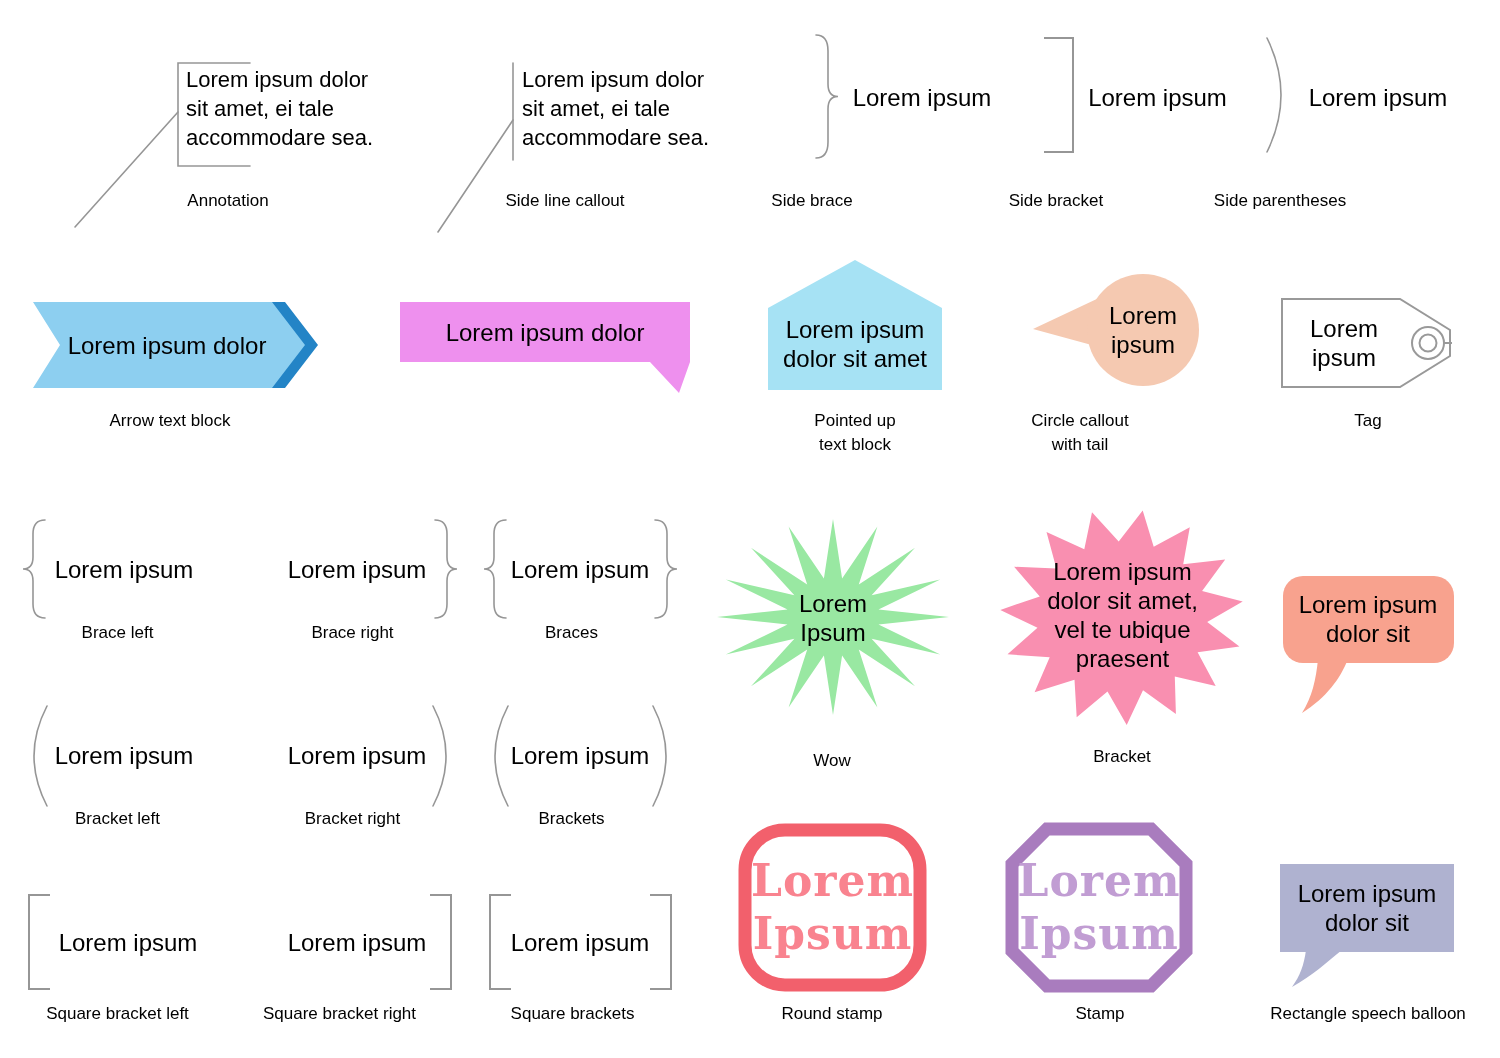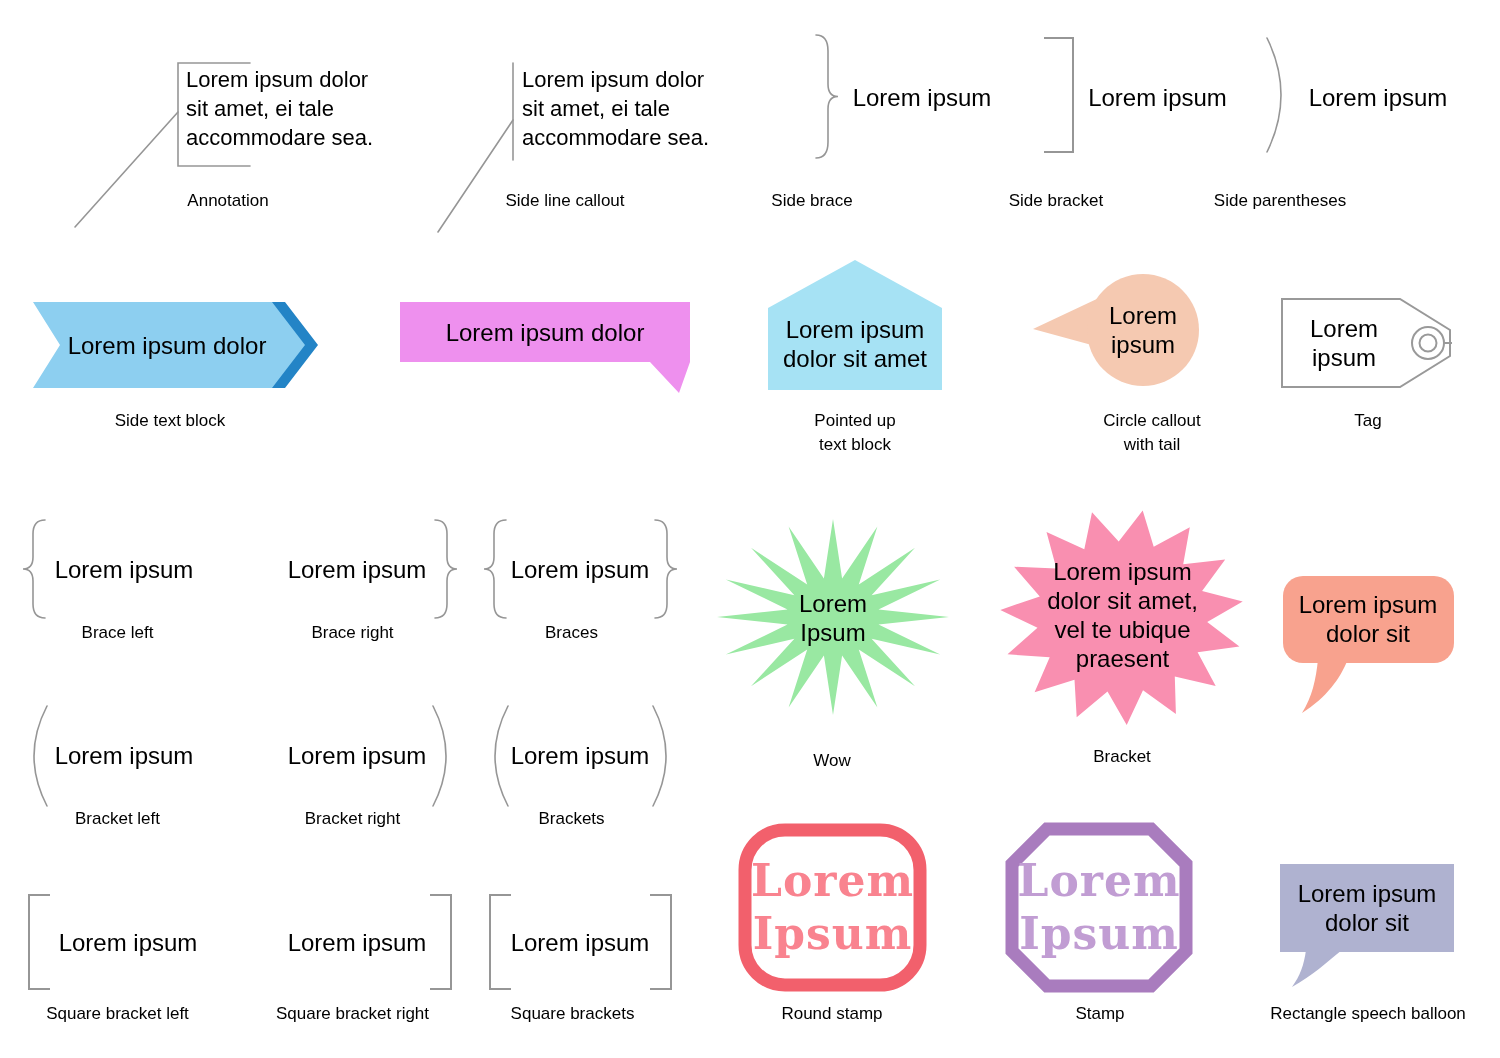--- a/index.html
+++ b/index.html
@@ -67,21 +67,21 @@
   </div>
   <div class="label" style="left:1190px;top:189px;width:180px">Side parentheses</div>
 
   <div class="cell" style="left:28px;top:295px;width:295px;height:100px">
     <svg viewBox="0 0 295 100">
       <polygon points="18,7 257,7 290,50 257,93 18,93 45,50" fill="#2384C6"></polygon>
       <polygon points="5,7 244,7 277,50 244,93 5,93 32,50" fill="#8DCFF0"></polygon>
     </svg>
     <div class="stext" style="left:30px;top:0;width:218px;height:100px">Lorem ipsum dolor</div>
   </div>
-  <div class="label" style="left:70px;top:409px;width:200px">Side text block</div>
+  <div class="label" style="left:70px;top:409px;width:200px">Arrow text block</div>
 
   <div class="cell" style="left:398px;top:300px;width:295px;height:95px">
     <svg viewBox="0 0 295 95">
       <path d="M2,2 L292,2 L292,62 L281,93 L252,62 L2,62 Z" fill="#EE90EE"></path>
     </svg>
     <div class="stext" style="left:2px;top:2px;width:290px;height:60px">Lorem ipsum dolor</div>
   </div>
 
   <div class="cell" style="left:766px;top:258px;width:178px;height:134px">
     <svg viewBox="0 0 178 134">
@@ -94,21 +94,21 @@
 text block</div>
 
   <div class="cell" style="left:1025px;top:263px;width:180px;height:138px">
     <svg viewBox="0 0 180 138">
       <polygon points="8,66 76,34 74,84" fill="#F5C9B1"></polygon>
       <circle cx="118" cy="67" r="56" fill="#F5C9B1"></circle>
     </svg>
     <div class="stext" style="left:62px;top:2px;width:112px;height:130px">Lorem
 ipsum</div>
   </div>
-  <div class="label" style="left:1068px;top:409px;width:168px">Circle callout
+  <div class="label" style="left:996px;top:409px;width:168px">Circle callout
 with tail</div>
 
   <div class="cell" style="left:1280px;top:296px;width:180px;height:100px">
     <svg viewBox="0 0 180 100">
       <polygon points="2,3 120,3 170,34 170,60 120,91 2,91" fill="#FFFFFF" stroke="#999999" stroke-width="2"></polygon>
       <line x1="148" y1="47" x2="172" y2="47" stroke="#999999" stroke-width="2"></line>
       <circle cx="148" cy="47" r="16" fill="#FFFFFF" stroke="#999999" stroke-width="2"></circle>
       <circle cx="148" cy="47" r="8.5" fill="#FFFFFF" stroke="#999999" stroke-width="2"></circle>
     </svg>
     <div class="stext" style="left:8px;top:3px;width:112px;height:88px">Lorem
@@ -202,21 +202,21 @@
     <div class="stext" style="left:38px;top:0;width:150px;height:114px">Lorem ipsum</div>
   </div>
   <div class="label" style="left:20px;top:1002px;width:195px">Square bracket left</div>
 
   <div class="cell" style="left:240px;top:885px;width:225px;height:115px">
     <svg viewBox="0 0 225 115">
       <path class="sq" d="M191,10 L211,10 L211,104 L191,104" stroke="#969696"></path>
     </svg>
     <div class="stext" style="left:42px;top:0;width:150px;height:114px">Lorem ipsum</div>
   </div>
-  <div class="label" style="left:255px;top:1002px;width:195px">Square bracket right</div>
+  <div class="label" style="left:242px;top:1002px;width:195px">Square bracket right</div>
 
   <div class="cell" style="left:478px;top:885px;width:205px;height:115px">
     <svg viewBox="0 0 205 115">
       <path class="sq" d="M32,10 L12,10 L12,104 L32,104" stroke="#969696"></path>
       <path class="sq" d="M173,10 L193,10 L193,104 L173,104" stroke="#969696"></path>
     </svg>
     <div class="stext" style="left:24px;top:0;width:156px;height:114px">Lorem ipsum</div>
   </div>
   <div class="label" style="left:475px;top:1002px;width:195px">Square brackets</div>
 

